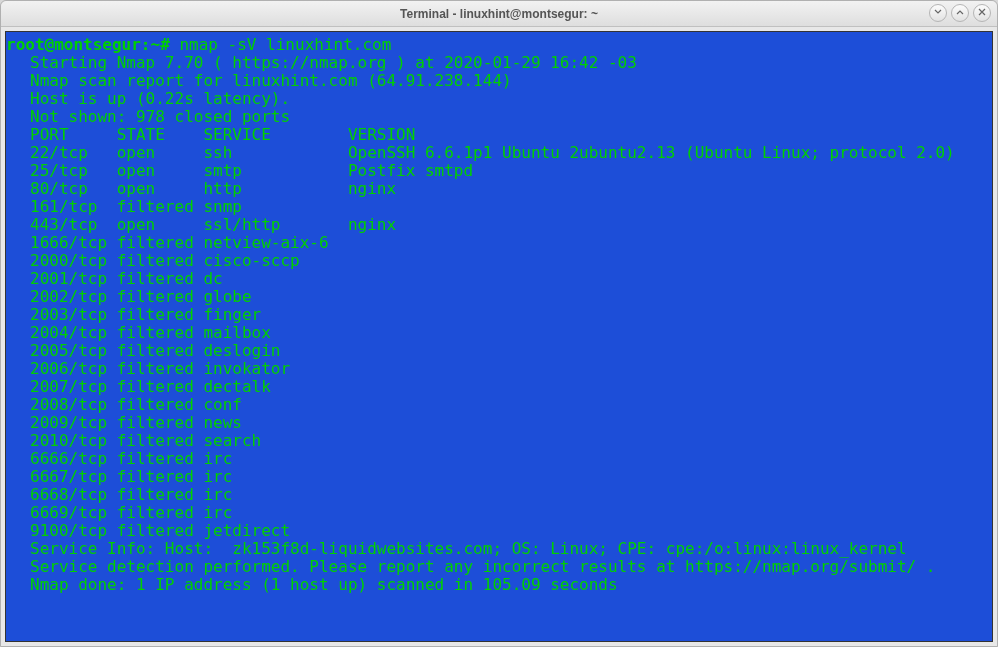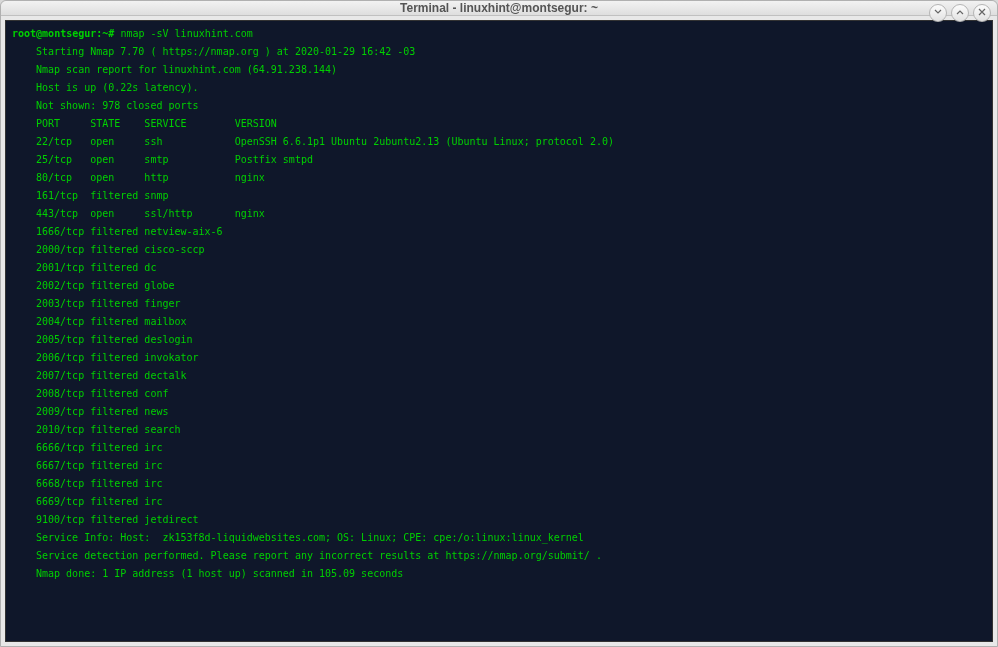--- a/index.html
+++ b/index.html
@@ -13,21 +13,21 @@
 .window {
   width: 998px;
   height: 647px;
   background: #e8e8e8;
   border: 1px solid #b0b0b0;
   border-radius: 6px 6px 0 0;
   display: flex;
   flex-direction: column;
 }
 .titlebar {
-  height: 15px;
+  height: 26px;
   background: linear-gradient(to bottom, #f2f2f2, #dedede);
   border-bottom: 1px solid #c0c0c0;
   display: flex;
   align-items: center;
   justify-content: center;
   position: relative;
   border-radius: 6px 6px 0 0;
 }
 .titlebar-title {
   font-size: 12px;
@@ -51,25 +51,25 @@
   align-items: center;
   justify-content: center;
   font-size: 9px;
   color: #666;
   cursor: pointer;
   line-height: 1;
 }
 .win-btn svg { width: 8px; height: 8px; }
 .terminal {
   flex: 1;
-  background: #0f172a;
+  background: #1d4ed8;
   margin: 4px;
-  padding: 4px 6px;
+  padding: 4px 0;
   font-family: "DejaVu Sans Mono", "Liberation Mono", "Courier New", monospace;
-  font-size: 10px;
+  font-size: 16px;
   line-height: 18px;
   overflow: hidden;
   white-space: pre;
   border: 1px solid #333;
 }
 .prompt-user { color: #00d000; font-weight: bold; }
 .prompt-path { color: #00d000; font-weight: bold; }
 .prompt-sep  { color: #00d000; font-weight: bold; }
 .cmd   { color: #00d000; }
 .out   { color: #00d000; margin-left: 24px; }

